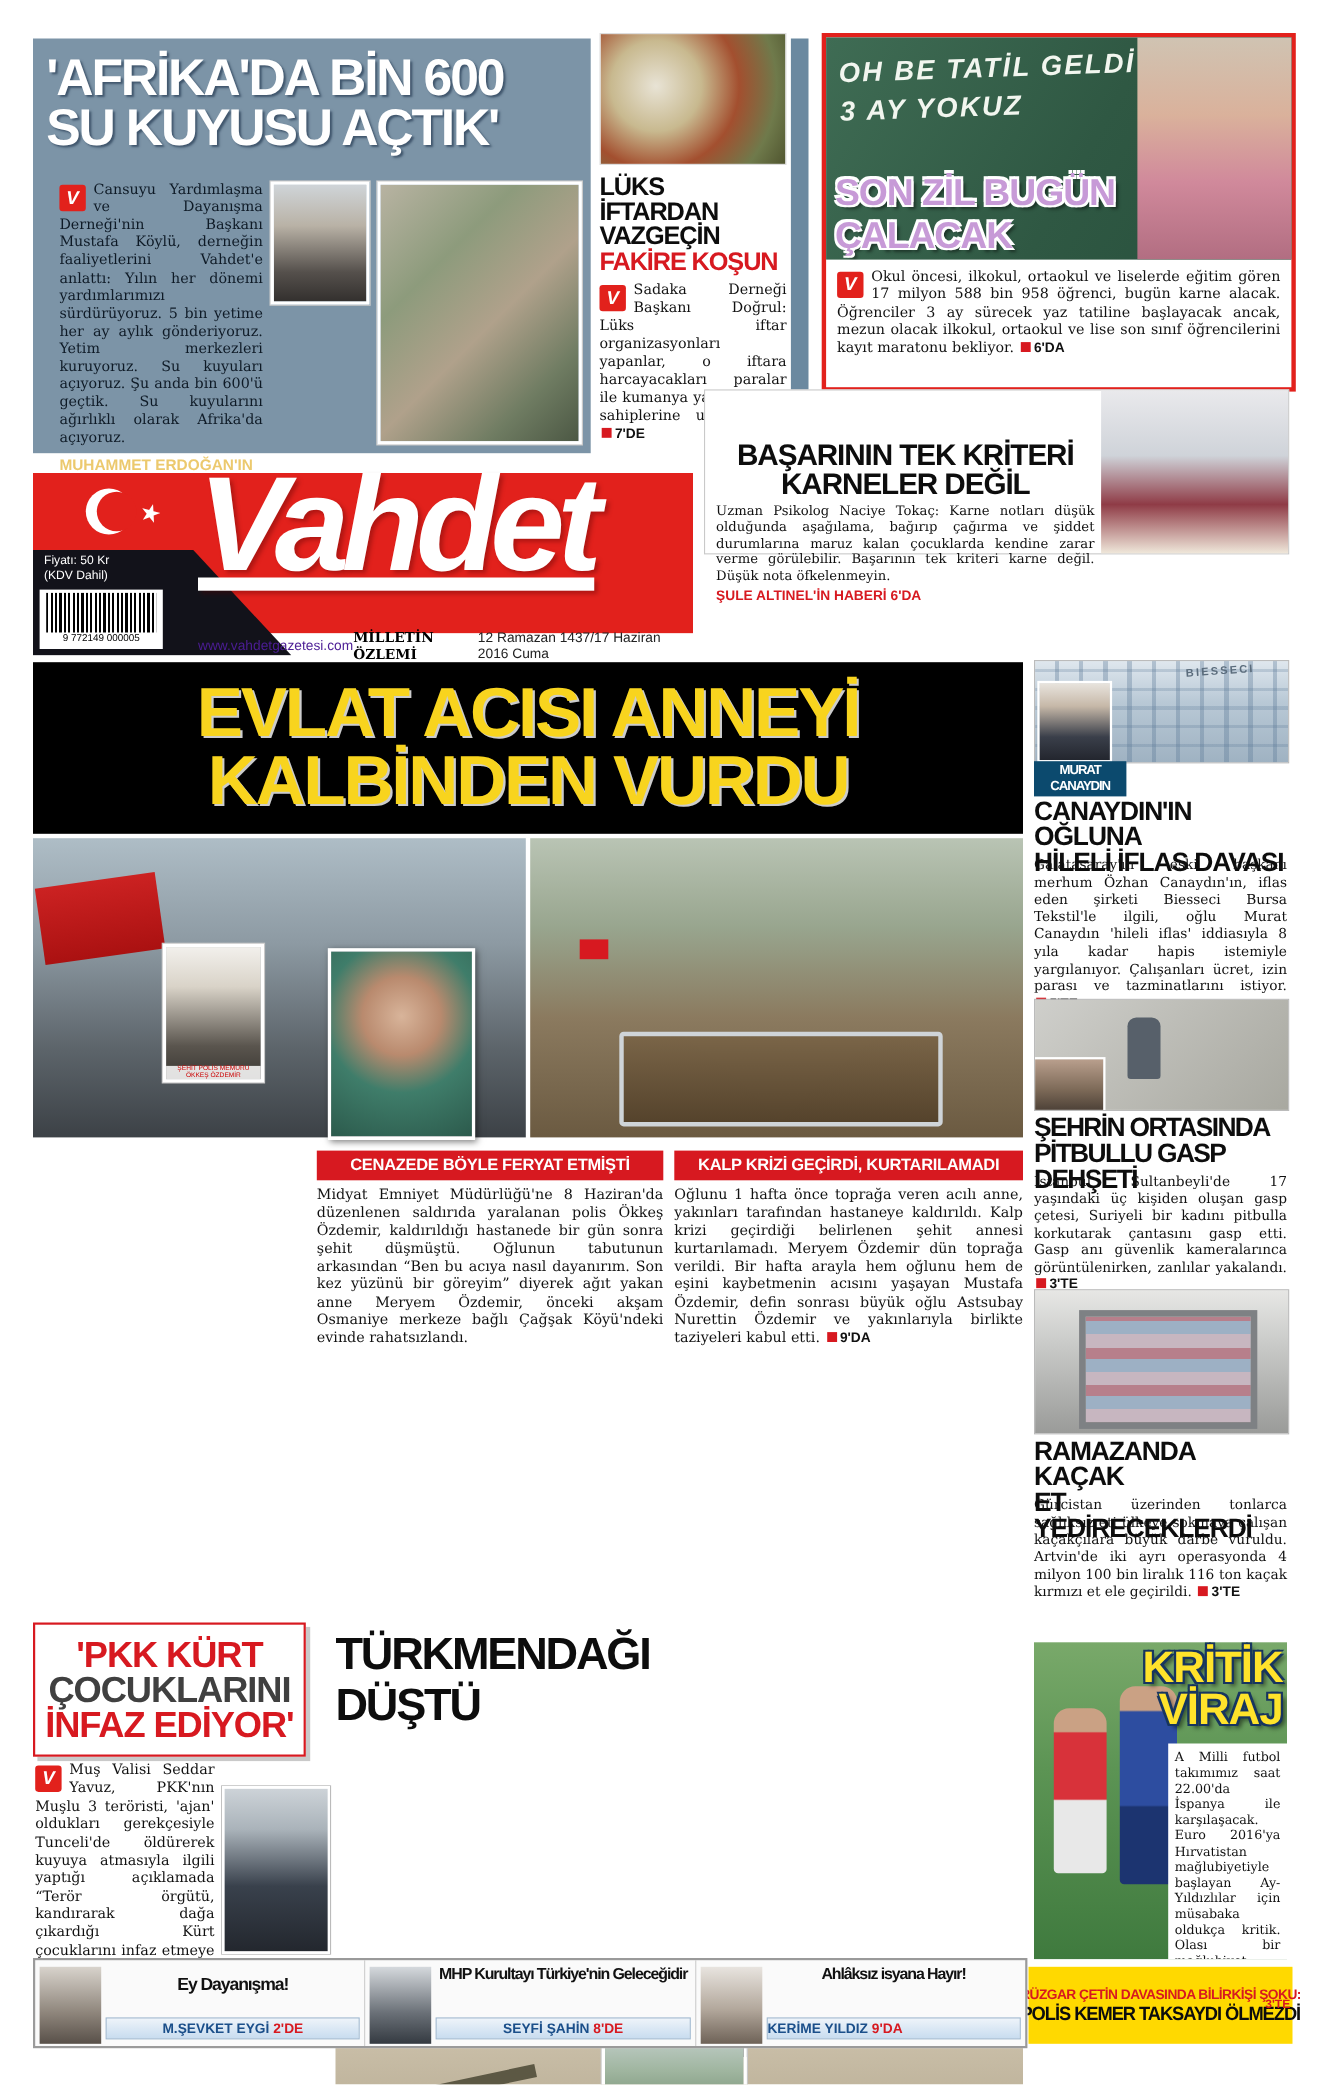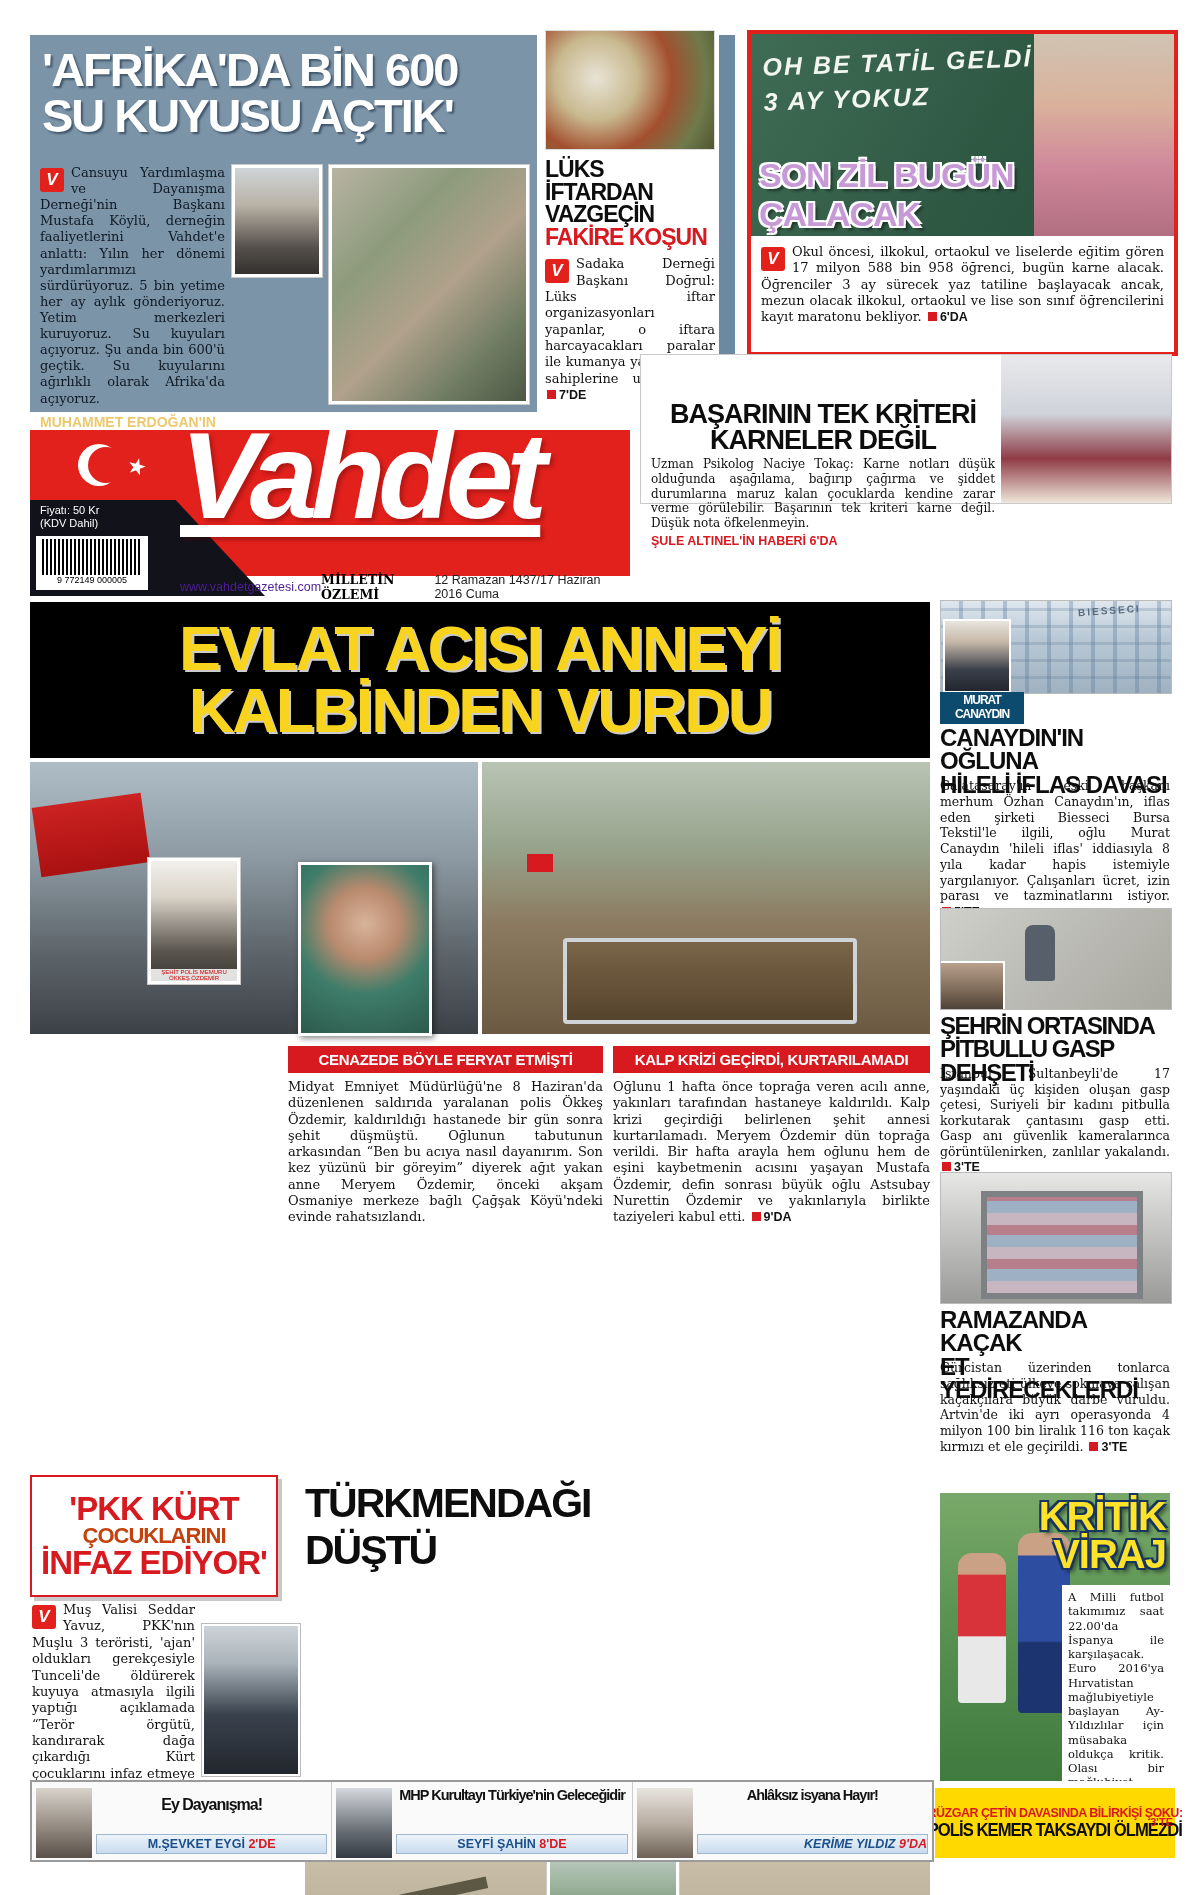--- a/index.html
+++ b/index.html
@@ -35,21 +35,21 @@
 <body>
 
 <div id="page">
 
   <div class="abs" style="left:30px;top:35px;width:507px;height:377px;background:#7c94a7;">
     <div class="cond" style="padding:12px 12px 4px;color:#fff;font-size:47px;line-height:.97;letter-spacing:-2px;text-shadow:2px 2px 2px rgba(15,35,60,.55);">
       <div>'AFRİKA'DA BİN 600</div>
       <div>SU KUYUSU AÇTIK'</div>
     </div>
     <div class="abs" style="left:10px;top:130px;right:8px;bottom:8px;display:flex;gap:7px;">
-      <div style="width:185px;">
+      <div style="width:185px;margin-left:14px;">
         <div class="serif jtxt" style="font-size:13px;line-height:1.24;color:#0e1a26;">
           <span class="vicon"></span>
           <span>Cansuyu Yardımlaşma ve Dayanışma Derneği'nin Başkanı Mustafa Köylü, derneğin faaliyetlerini Vahdet'e anlattı: Yılın her dönemi yardımlarımızı sürdürüyoruz. 5 bin yetime her ay aylık gönderiyoruz. Yetim merkezleri kuruyoruz. Su kuyuları açıyoruz. Şu anda bin 600'ü geçtik. Su kuyularını ağırlıklı olarak Afrika'da açıyoruz.</span>
         </div>
         <div style="margin-top:7px;font-weight:bold;font-size:14px;color:#ecc96d;line-height:1.25;">
           <div>MUHAMMET ERDOĞAN'IN</div>
           <div>RAMAZAN SOHBETİ 7'DE</div>
         </div>
       </div>
       <div class="photo wborder" style="width:84px;height:106px;background:linear-gradient(180deg,#cfd4d8 0%,#b9b2a6 35%,#55504c 75%,#33302e 100%);"></div>
@@ -217,21 +217,21 @@
   <div class="abs" style="left:935px;top:1788px;width:240px;height:70px;background:#ffd900;display:flex;flex-direction:column;align-items:center;justify-content:center;">
     <div class="cond" style="font-size:12.5px;letter-spacing:-.5px;color:#d71920;white-space:nowrap;">RÜZGAR ÇETİN DAVASINDA BİLİRKİŞİ ŞOKU:</div>
     <div class="cond" style="font-size:17.5px;letter-spacing:-1px;color:#0d0d0d;white-space:nowrap;transform:scaleX(.95);">POLİS KEMER TAKSAYDI ÖLMEZDİ</div>
     <div class="pgref red abs" style="right:2px;top:28px;font-size:11px;">
       <span>3'TE</span>
     </div>
   </div>
 
   <div class="abs" style="left:30px;top:1475px;width:244px;height:118px;border:2px solid #d71920;box-shadow:4px 4px 0 #c9c9c9;display:flex;flex-direction:column;align-items:center;justify-content:center;background:#fff;">
     <div class="cond" style="font-size:33px;line-height:.98;letter-spacing:-1px;color:#d71920;">'PKK KÜRT</div>
-    <div class="cond" style="font-size:22px;line-height:.98;letter-spacing:-1px;color:#c2410c;">ÇOCUKLARINI</div>
+    <div class="cond" style="font-size:33px;line-height:.98;letter-spacing:-1px;color:#404040;">ÇOCUKLARINI</div>
     <div class="cond" style="font-size:33px;line-height:.98;letter-spacing:-1px;color:#d71920;">İNFAZ EDİYOR'</div>
   </div>
   <div class="abs serif jtxt" style="left:32px;top:1602px;width:268px;height:176px;font-size:13px;line-height:1.26;">
     <div class="photo" style="float:right;width:94px;height:148px;margin:22px 0 4px 7px;border:2px solid #fff;box-shadow:0 0 0 1px #bbb;background:linear-gradient(180deg,#cdd3d8 0%,#aab3ba 25%,#39414c 60%,#23272e 100%);"></div>
     <span class="vicon"></span>
     <span>Muş Valisi Seddar Yavuz, PKK'nın Muşlu 3 teröristi, 'ajan' oldukları gerekçesiyle Tunceli'de öldürerek kuyuya atmasıyla ilgili yaptığı açıklamada “Terör örgütü, kandırarak dağa çıkardığı Kürt çocuklarını infaz etmeye devam ediyor” dedi. Vali, dağda çocuğu olan aileleri, “Çocuklarınızın peşine düşün” diye uyardı.</span>
     <span class="pgref"><span class="sq"></span><span>9'DA</span></span>
   </div>
 
   <div class="abs cond" style="left:305px;top:1480px;width:400px;font-size:41px;letter-spacing:-2px;color:#0d0d0d;">TÜRKMENDAĞI DÜŞTÜ</div>
@@ -256,20 +256,20 @@
       <div class="photo" style="position:absolute;left:4px;bottom:2px;width:56px;height:70px;background:linear-gradient(180deg,#d5d9dd,#6a7077 60%,#343a41);"></div>
       <div class="cond" style="position:absolute;left:64px;right:4px;top:6px;font-size:14.5px;line-height:1.1;text-align:center;color:#111;">MHP Kurultayı Türkiye'nin Geleceğidir</div>
       <div style="position:absolute;left:64px;right:4px;bottom:6px;background:linear-gradient(#eef4fa,#c8dcef);border:1px solid #9fb8d0;text-align:center;font-weight:bold;font-size:12.5px;padding:2px 0;">
         <span style="color:#1b4f8a;">SEYFİ ŞAHİN</span>
         <span style="color:#d71920;">8'DE</span>
       </div>
     </div>
     <div style="flex:1;position:relative;">
       <div class="photo" style="position:absolute;left:4px;bottom:2px;width:56px;height:70px;background:linear-gradient(180deg,#e8e4df,#b3a89c 55%,#6e6257);"></div>
       <div class="cond" style="position:absolute;left:64px;right:4px;top:6px;font-size:14.5px;line-height:1.1;text-align:center;color:#111;">Ahlâksız isyana Hayır!</div>
-      <div style="position:absolute;left:64px;right:4px;bottom:6px;background:linear-gradient(#eef4fa,#c8dcef);border:1px solid #9fb8d0;text-align:right;font-weight:bold;font-size:12.5px;padding:2px 0;font-style:italic;">
+      <div style="position:absolute;left:64px;right:4px;bottom:6px;background:linear-gradient(#eef4fa,#c8dcef);border:1px solid #9fb8d0;text-align:left;font-weight:bold;font-size:12.5px;padding:2px 0;">
         <span style="color:#1b4f8a;">KERİME YILDIZ</span>
         <span style="color:#d71920;">9'DA</span>
       </div>
     </div>
   </div>
 
 </div>
 
 </body></html>

